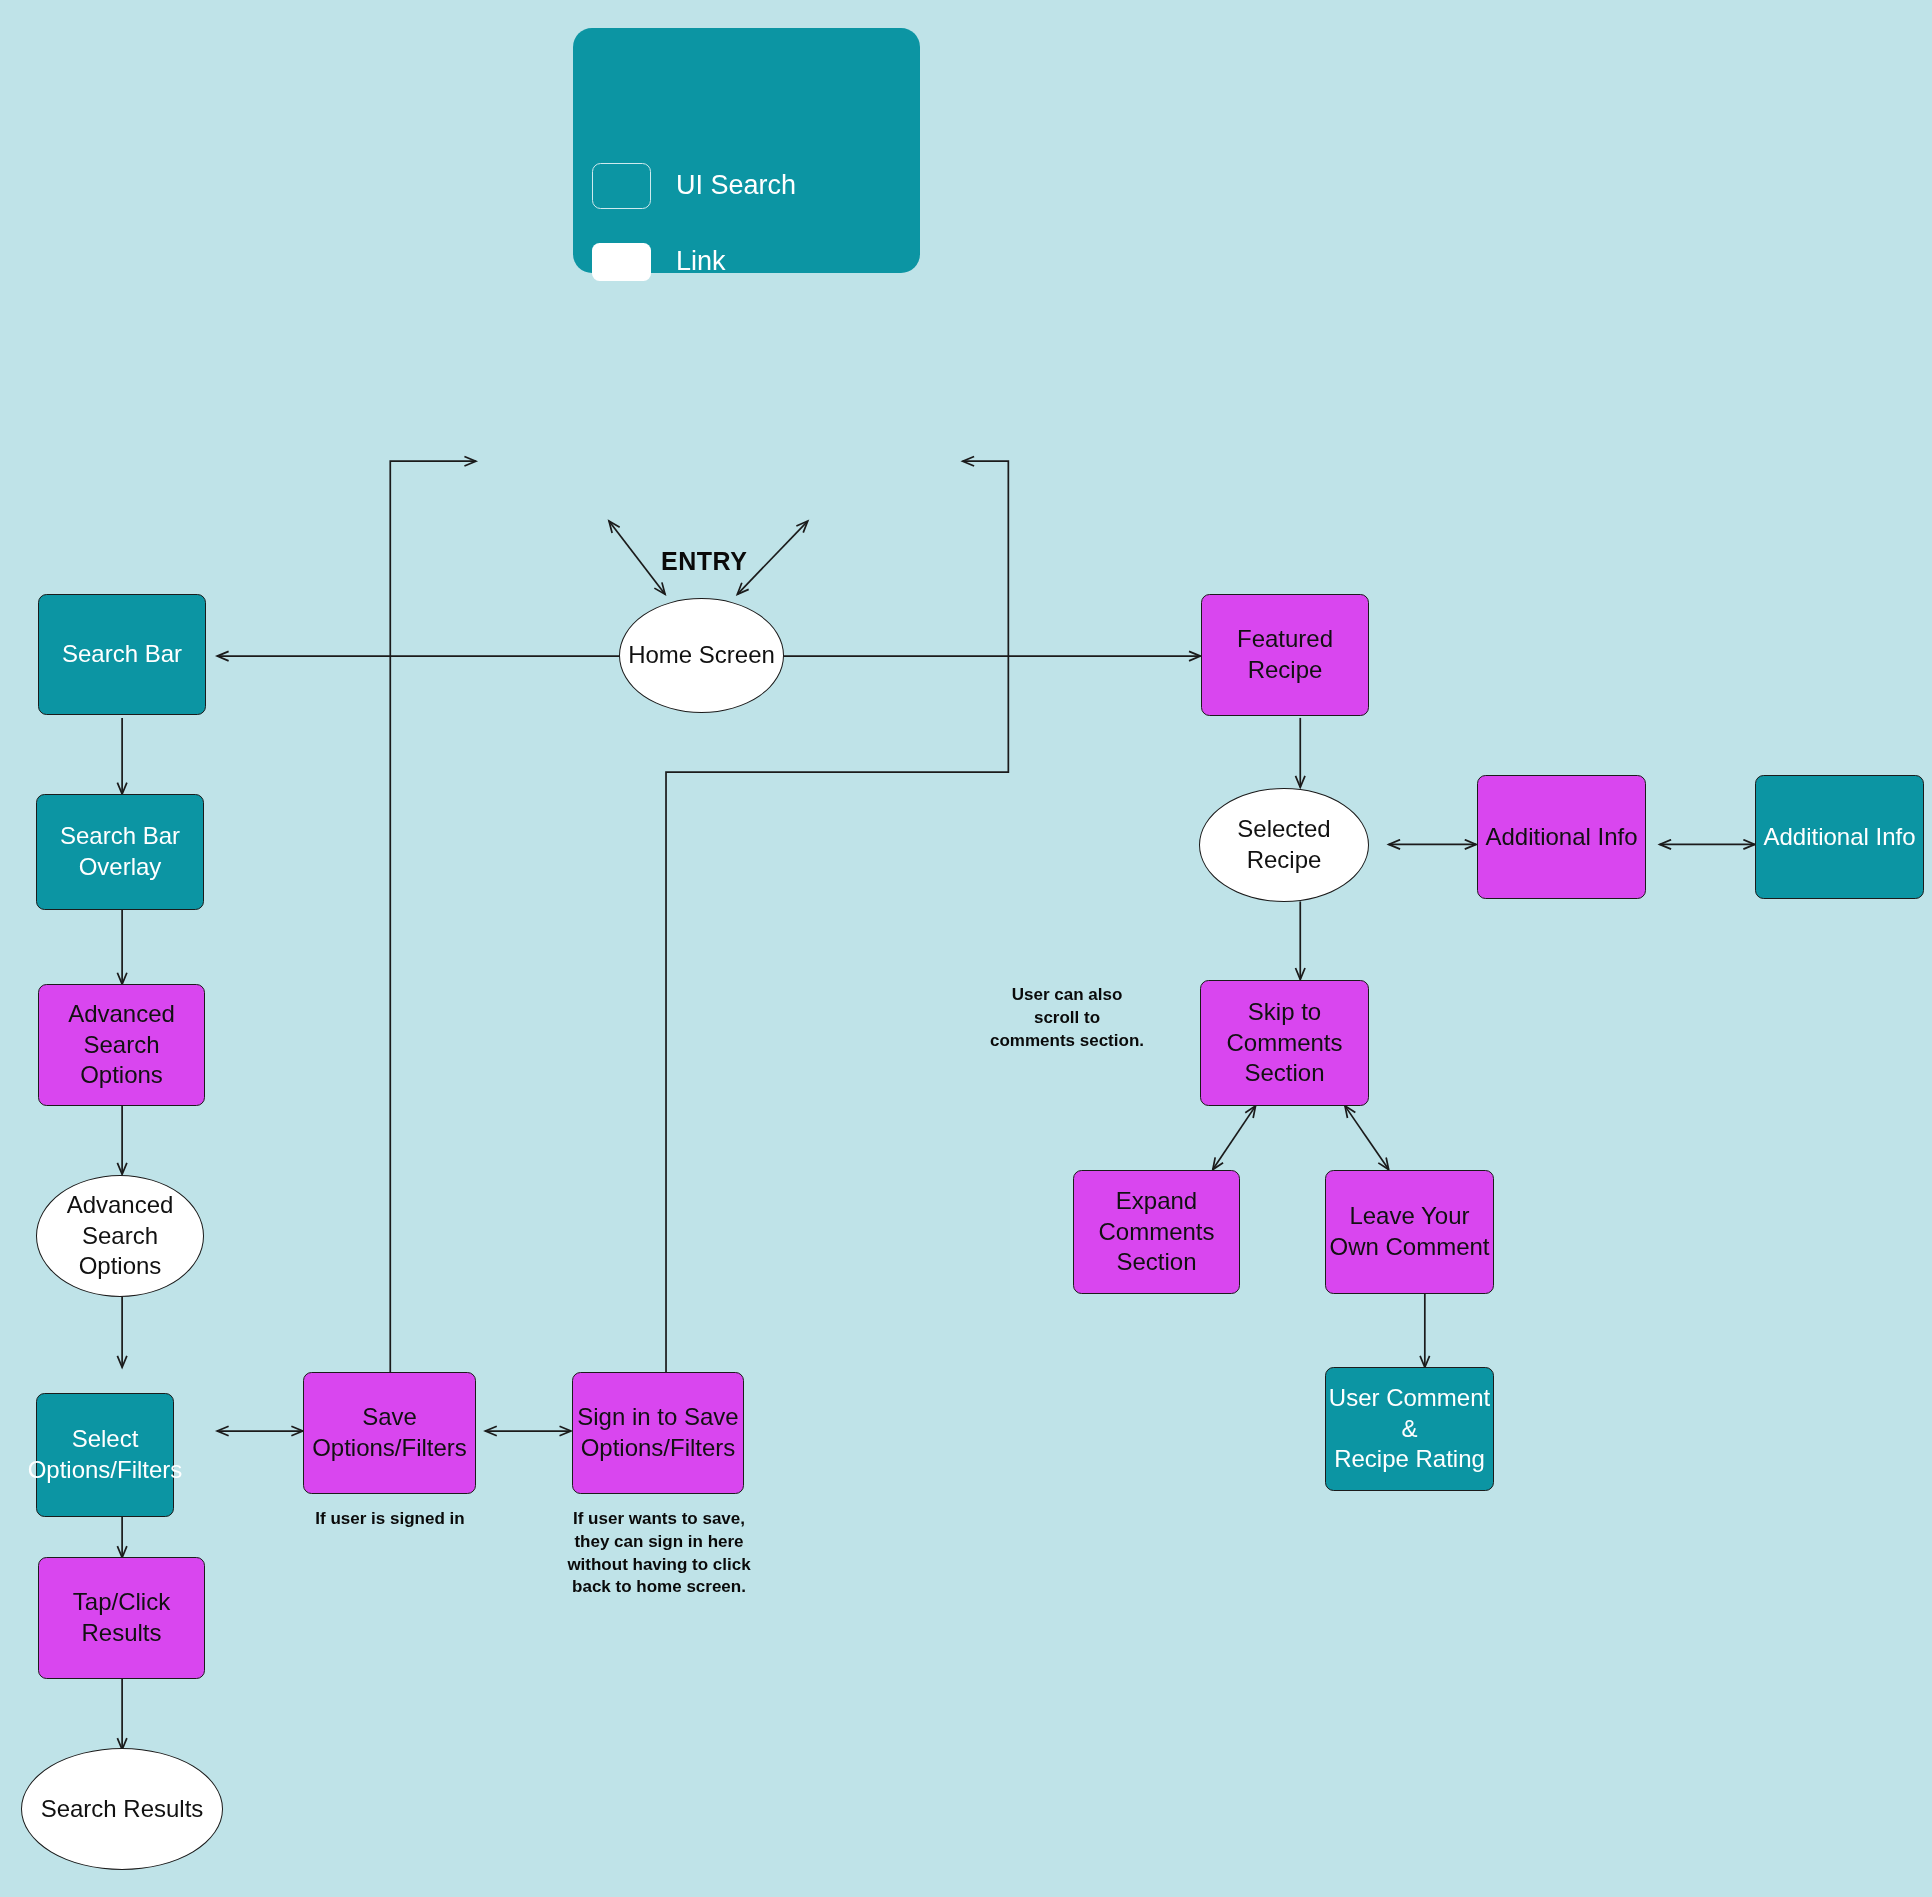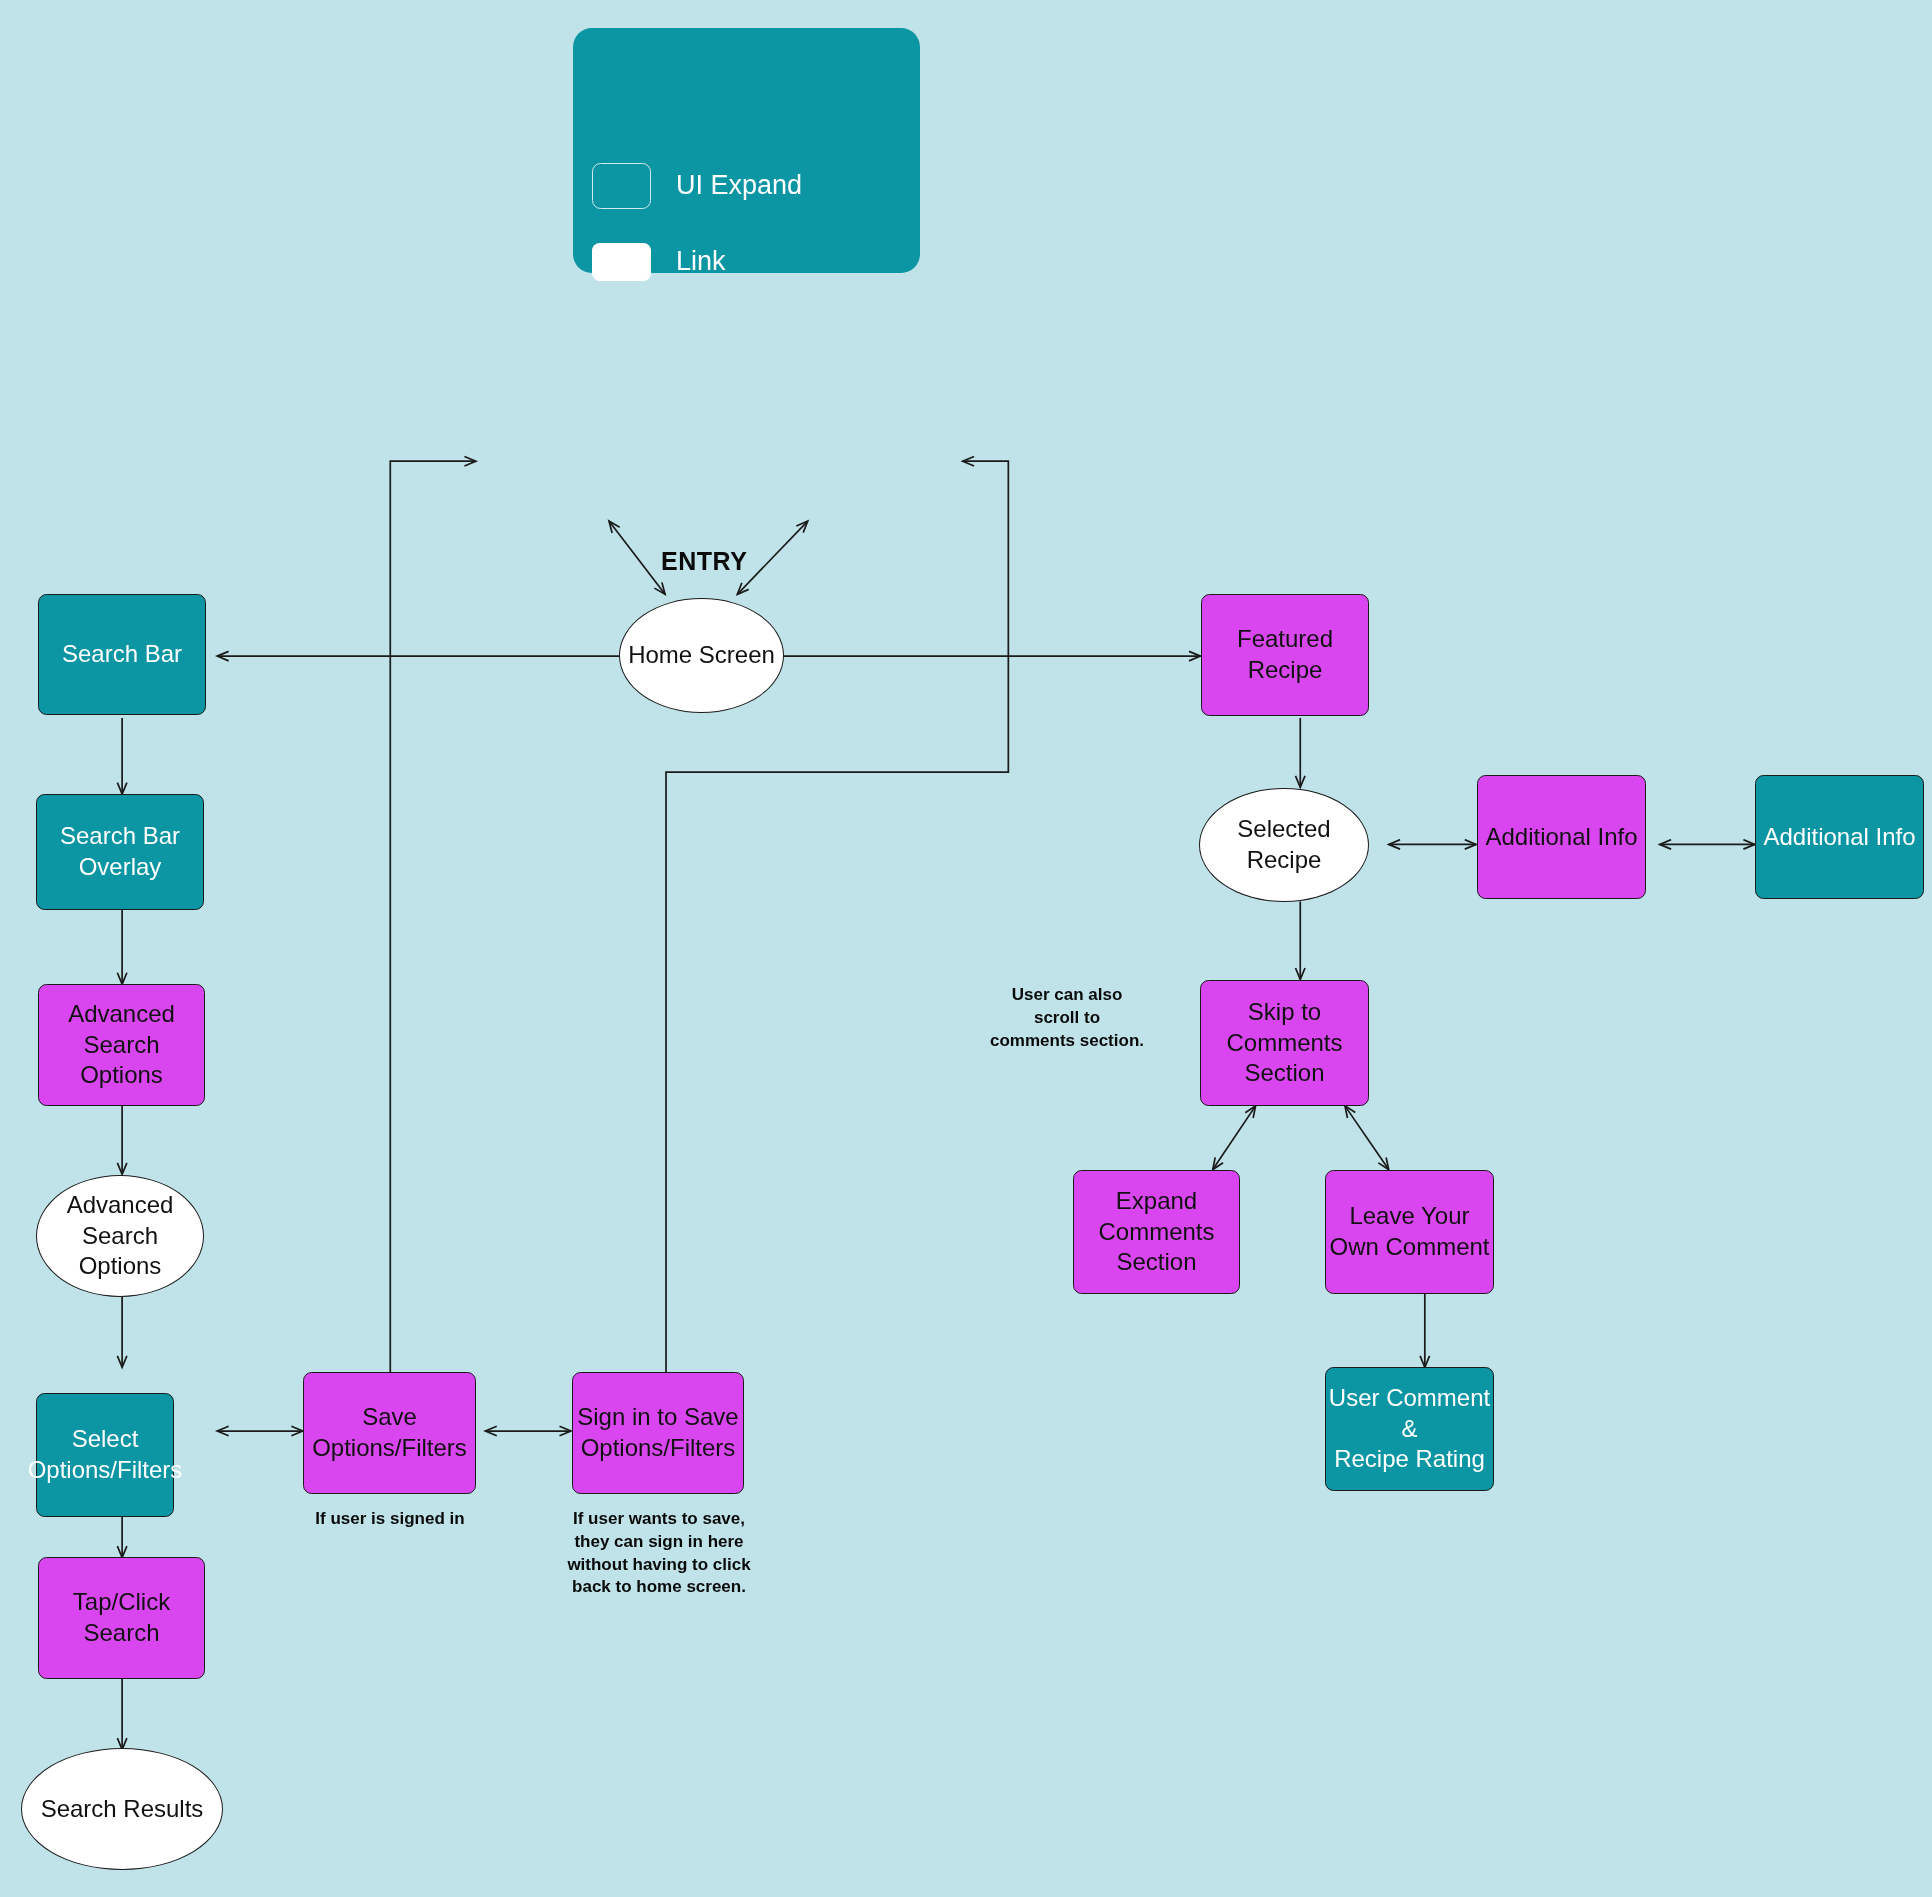--- a/index.html
+++ b/index.html
@@ -166,21 +166,21 @@
 
       <line x1="1414" y1="1163" x2="1460" y2="1230" marker-end="url(#arrow)" marker-start="url(#arrowStart)"></line>
 
       <line x1="1498" y1="1360" x2="1498" y2="1438" marker-end="url(#arrow)"></line>
     </g>
   </svg>
 
   <div id="legend">
     <div class="legend-row" style="top:135px;">
       <div class="swatch-outline"></div>
-      <div class="legend-label">UI Expand</div>
+      <div class="legend-label">UI Search</div>
     </div>
     <div class="legend-row" style="top:215px;">
       <div class="swatch-solid"></div>
       <div class="legend-label">Link</div>
     </div>
   </div>
 
 
 
   <div class="entry-label" style="left:661px; top:547px;">ENTRY</div>
@@ -196,21 +196,21 @@
 Search Options</div>
 
   <div class="node ellipse" style="left:36px; top:1175px; width:168px; height:122px;">Advanced
 Search
 Options</div>
 
   <div class="node rect teal" style="left:36px; top:1367px; width:138px; height:124px;margin-top:26px;">Select
 Options/Filters</div>
 
   <div class="node rect" style="left:38px; top:1557px; width:167px; height:122px;">Tap/Click
-Search</div>
+Results</div>
 
   <div class="node ellipse" style="left:21px; top:1748px; width:202px; height:122px;">Search Results</div>
 
   <div class="node rect" style="left:303px; top:1372px; width:173px; height:122px;">Save
 Options/Filters</div>
 
   <div class="node rect" style="left:572px; top:1372px; width:172px; height:122px;">Sign in to Save
 Options/Filters</div>
 
   <div class="note" style="left:276px; top:1508px; width:228px;">If user is signed in</div>

